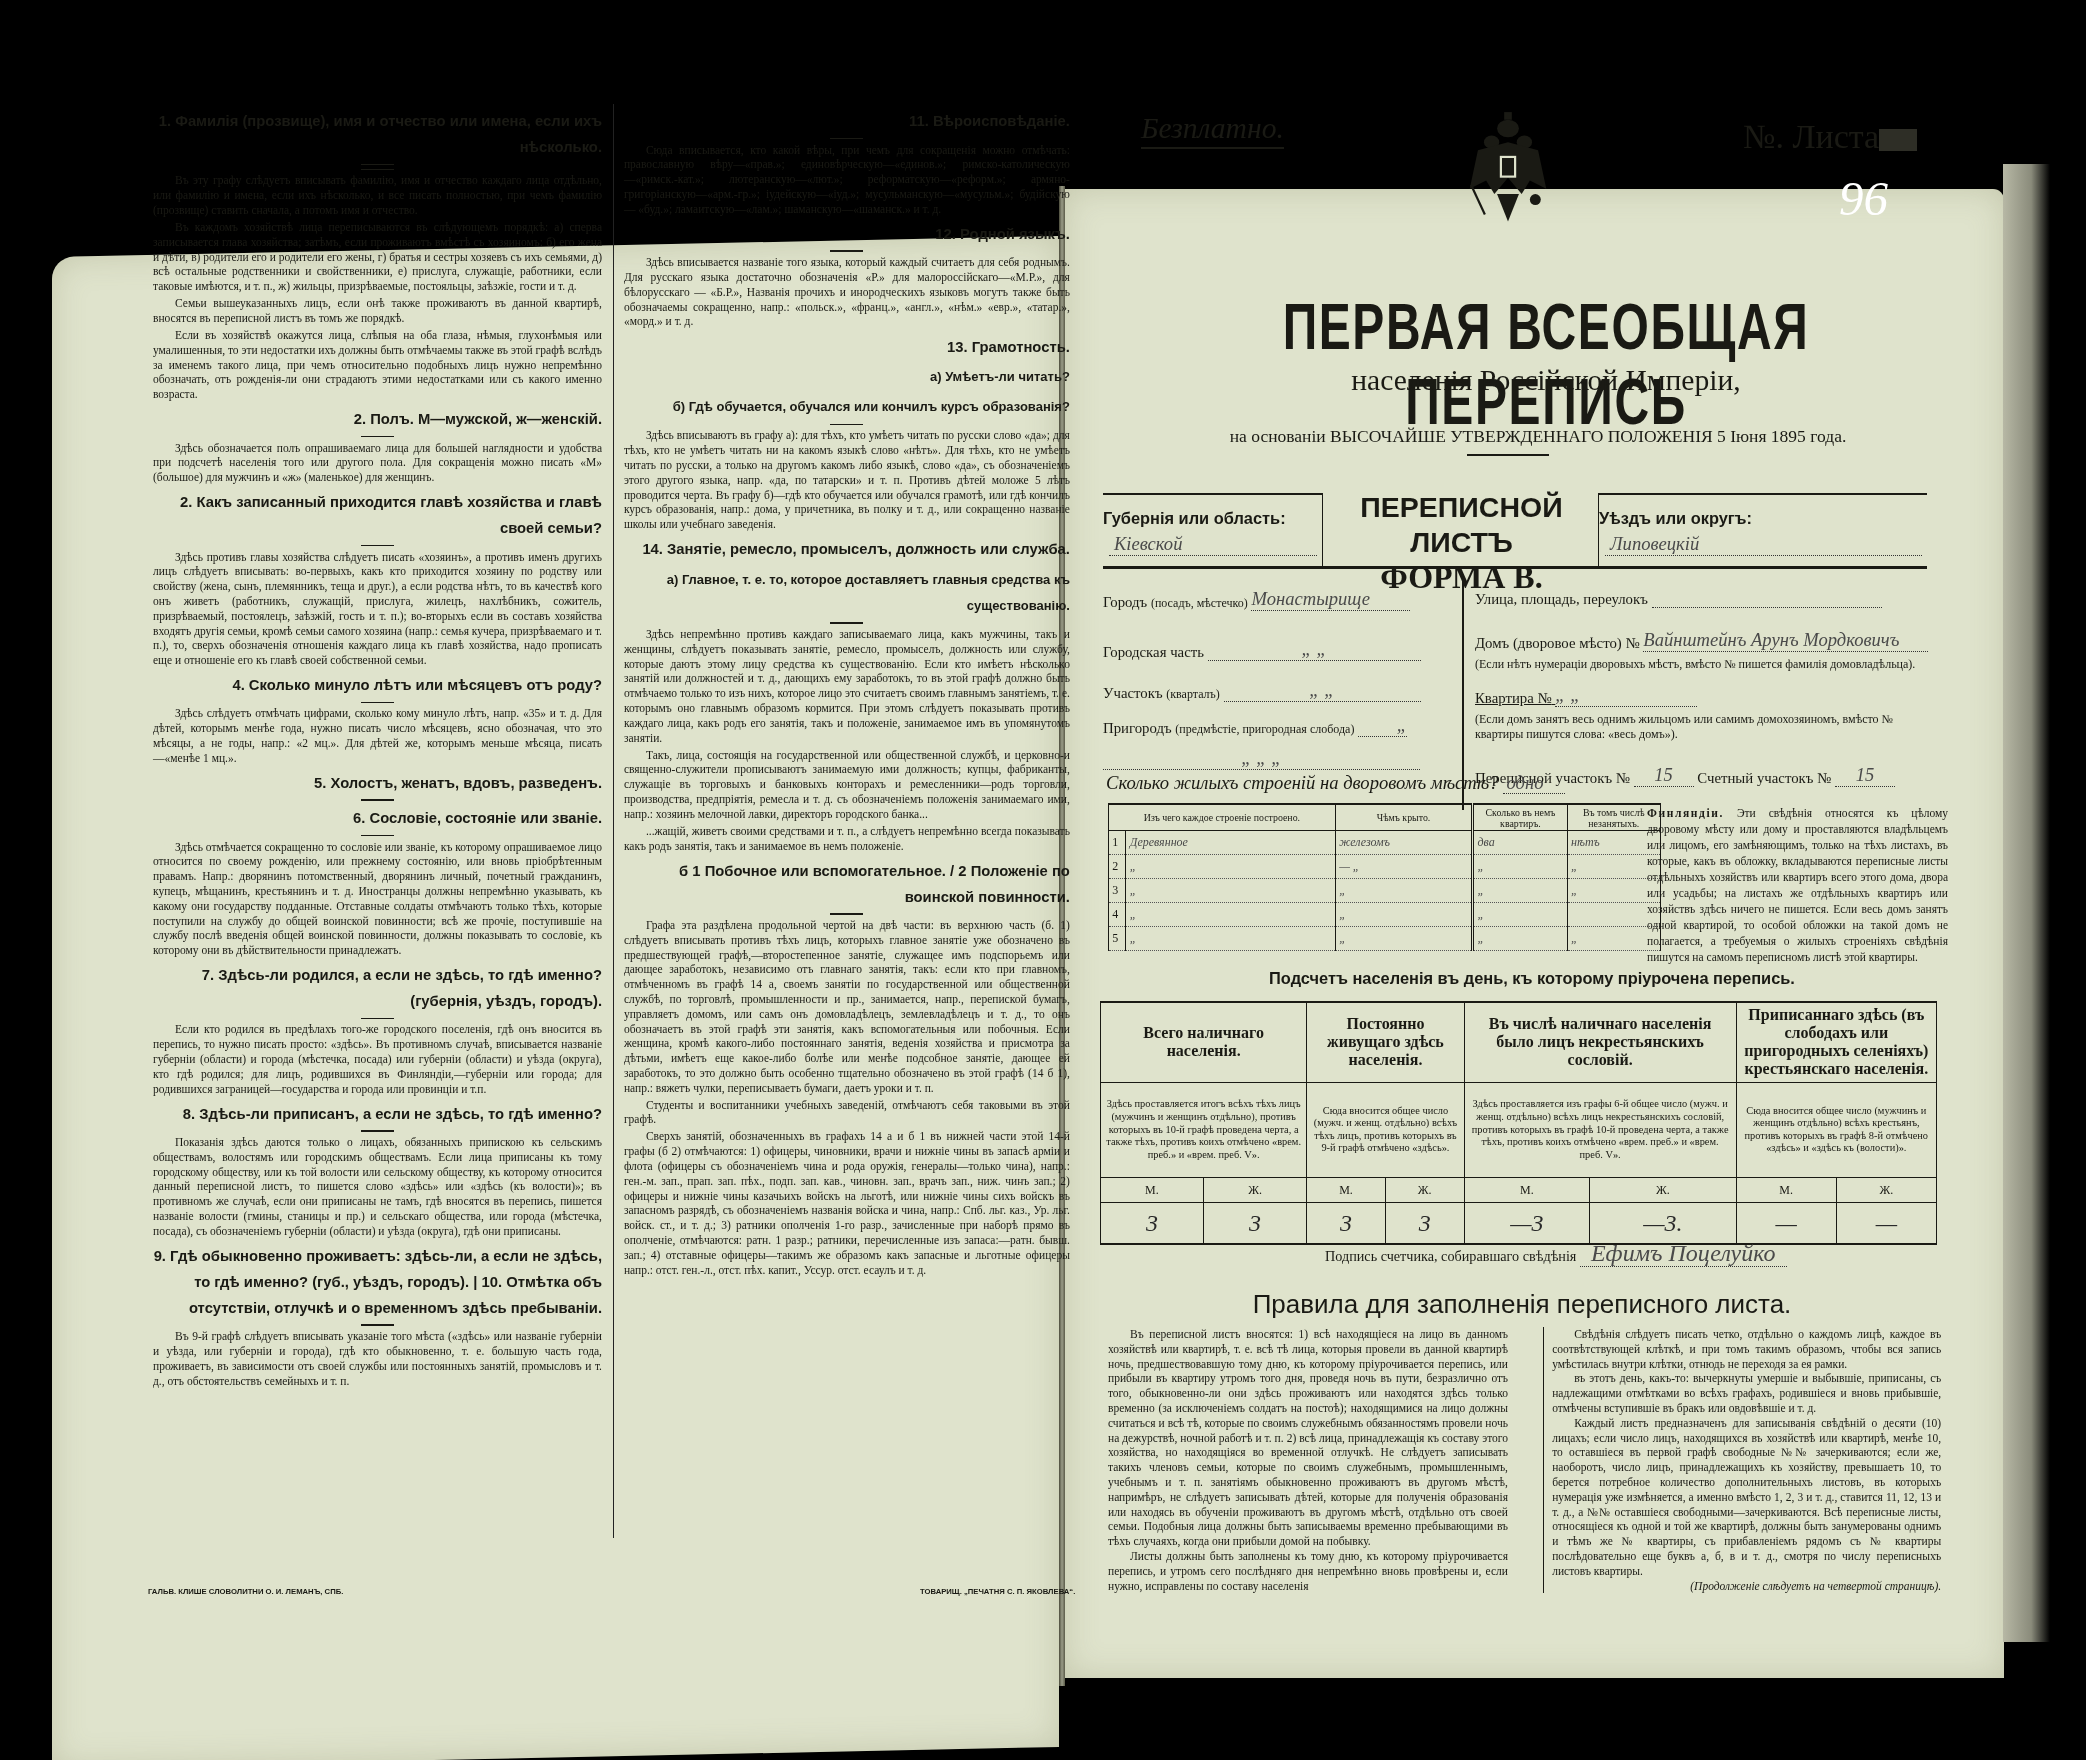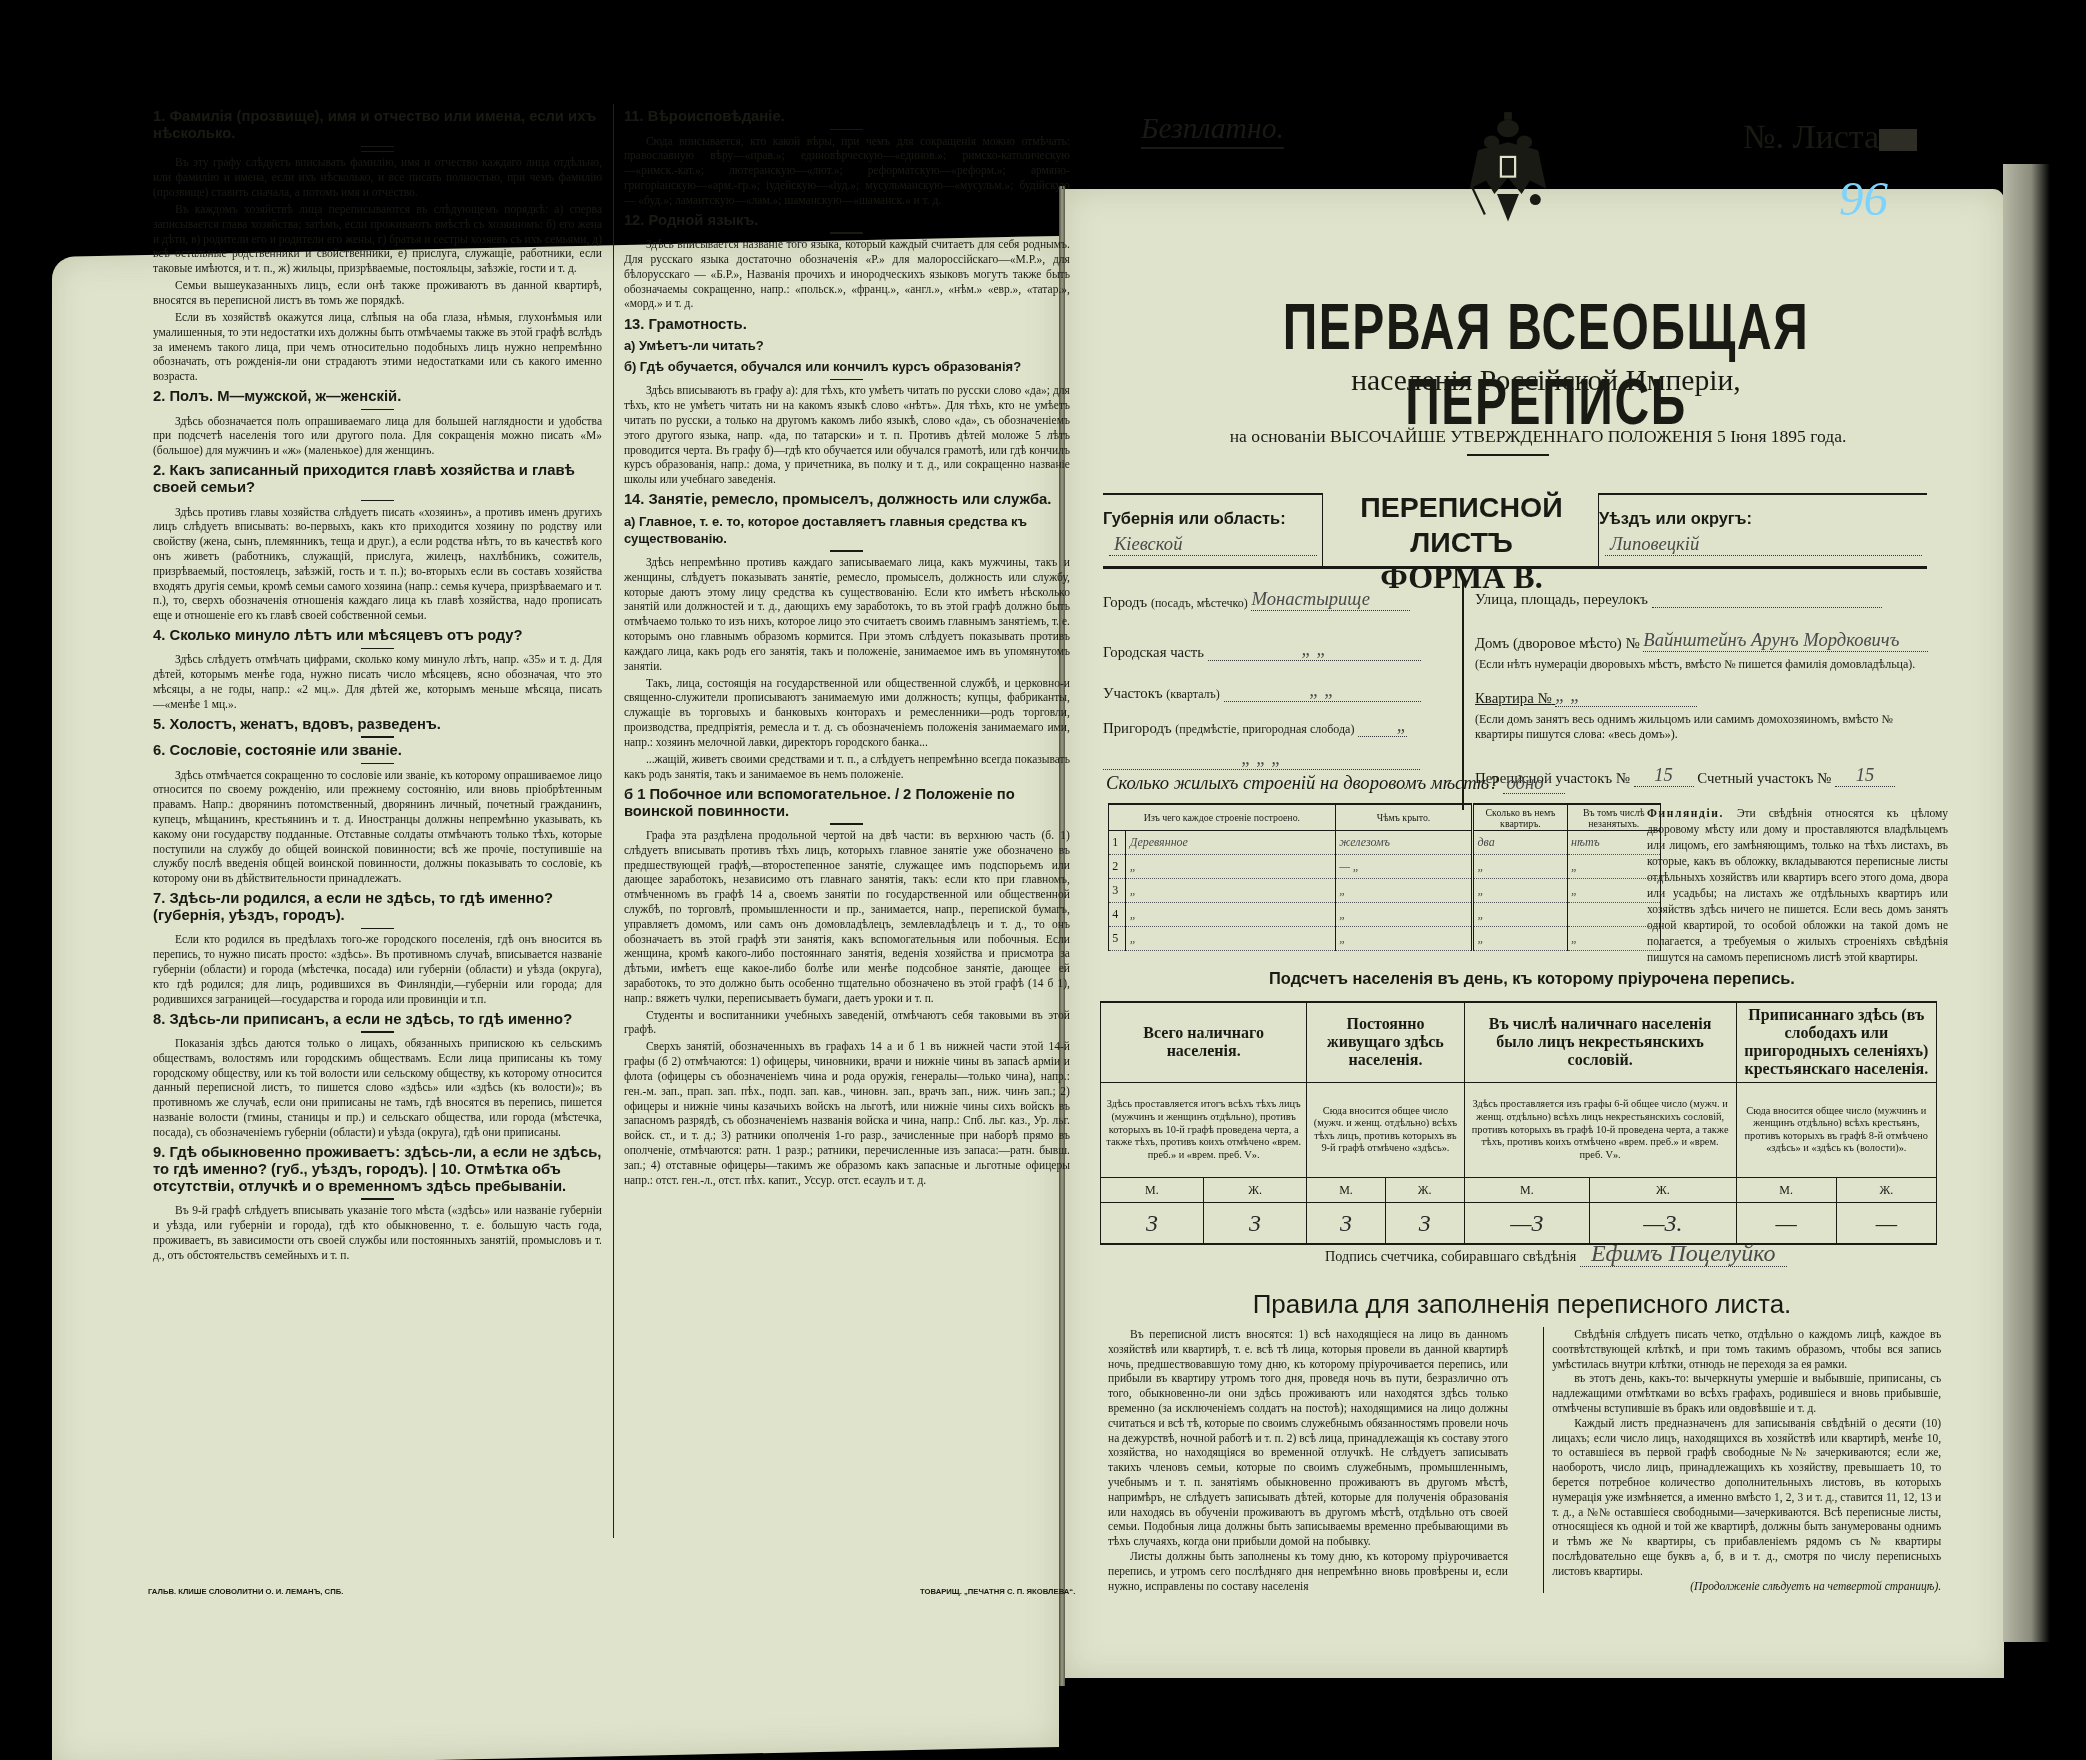--- a/index.html
+++ b/index.html
@@ -3,32 +3,32 @@
 <meta charset="utf-8">
 <style>
   html,body{margin:0;padding:0;background:#000;}
   body{width:2087px;height:1760px;position:relative;overflow:hidden;font-family:"Liberation Serif","DejaVu Serif",serif;color:#1a1a14;}
   .page{position:absolute;background:#dfe3cc;box-shadow:inset 0 0 33px rgba(120,120,80,.25);}
   .left-page{left:52px;top:230px;width:1007px;height:1511px;border-radius:22px 0 0 0;transform:skewY(-1.2deg);transform-origin:0 0;}
   .left-page{top:257px;}
   .right-page{left:1065px;top:189px;width:939px;height:1489px;border-radius:0 11px 0 0;}
   .spine{position:absolute;left:1059px;top:186px;width:5.5px;height:1500px;background:linear-gradient(90deg,#4a4a3a,#9a9c88,#5a5a48);}
   .col{position:absolute;font-size:11.5px;line-height:14.8px;text-align:justify;}
-  .col h3{font-family:"Liberation Sans","DejaVu Sans",sans-serif;font-weight:bold;text-align:left;font-size:14.8px;line-height:17px;margin:4.4px 0 3.3px;}
+  .col h3{font-family:"Liberation Sans","DejaVu Sans",sans-serif;font-weight:bold;text-align:right;font-size:14.8px;line-height:26px;margin:4.4px 0 3.3px;}
   .col p{margin:0 0 2.2px;text-indent:22px;}
   .col .rule{width:33px;height:1.6px;background:#1a1a14;margin:3.3px auto;}
   .col-1{left:153px;top:104px;width:449px;height:1434px;}
   .col-2{left:613px;top:104px;width:446px;height:1434px;border-left:1.6px solid #222;padding-left:9.9px;}
   .print-left{position:absolute;left:148px;top:1587px;font-family:"Liberation Sans",sans-serif;font-size:7.7px;font-weight:bold;}
   .print-right{position:absolute;left:920px;top:1587px;font-family:"Liberation Sans",sans-serif;font-size:7.7px;font-weight:bold;}
   .gratis{position:absolute;left:1141px;top:112px;font-style:italic;font-size:29.6px;font-family:"Liberation Serif",serif;border-bottom:2.7px solid #1a1a14;padding-bottom:2.2px;}
   .eagle{position:absolute;left:1467px;top:112px;width:82px;height:115px;}
   .sheet-no{position:absolute;left:1743px;top:118px;font-size:34px;font-family:"Liberation Serif",serif;}
   .sheet-no .struck{display:inline-block;width:38px;height:22px;background:#3a3a30;opacity:.8;vertical-align:middle;}
-  .handnum{position:absolute;left:1839px;top:170px;font-size:49px;font-family:"Liberation Serif",serif;font-style:italic;color:#7dd3fc;}
+  .handnum{position:absolute;left:1839px;top:170px;font-size:49px;font-family:"Liberation Serif",serif;font-style:italic;color:#ffffff;}
   .title{position:absolute;left:1138px;top:290px;width:816px;text-align:center;font-family:"Liberation Sans","DejaVu Sans",sans-serif;font-weight:bold;font-size:48px;letter-spacing:1.6px;transform:scaleY(1.35);transform-origin:top center;}
   .subtitle{position:absolute;left:1138px;top:364px;width:816px;text-align:center;font-size:29.6px;}
   .basis{position:absolute;left:1111px;top:426px;width:854px;text-align:center;font-size:17.5px;}
   .basis-rule{position:absolute;left:1467px;top:454px;width:82px;height:2.2px;background:#1a1a14;}
   .hdr-box{position:absolute;top:493px;height:74px;border-top:2.2px solid #1a1a14;}
   .hdr-left{left:1103px;width:219px;border-right:1.6px solid #1a1a14;}
   .hdr-right{left:1598px;width:328px;border-left:1.6px solid #1a1a14;}
   .hdr-label{font-family:"Liberation Sans",sans-serif;font-weight:bold;font-size:16.4px;margin-top:13.7px;}
   .hand{font-family:"Liberation Serif",serif;font-style:italic;color:#4a4a4a;font-size:18.6px;}
   .hdr-val{border-bottom:1.1px dotted #333;margin:5.5px 5.5px 0;padding-left:5.5px;}

